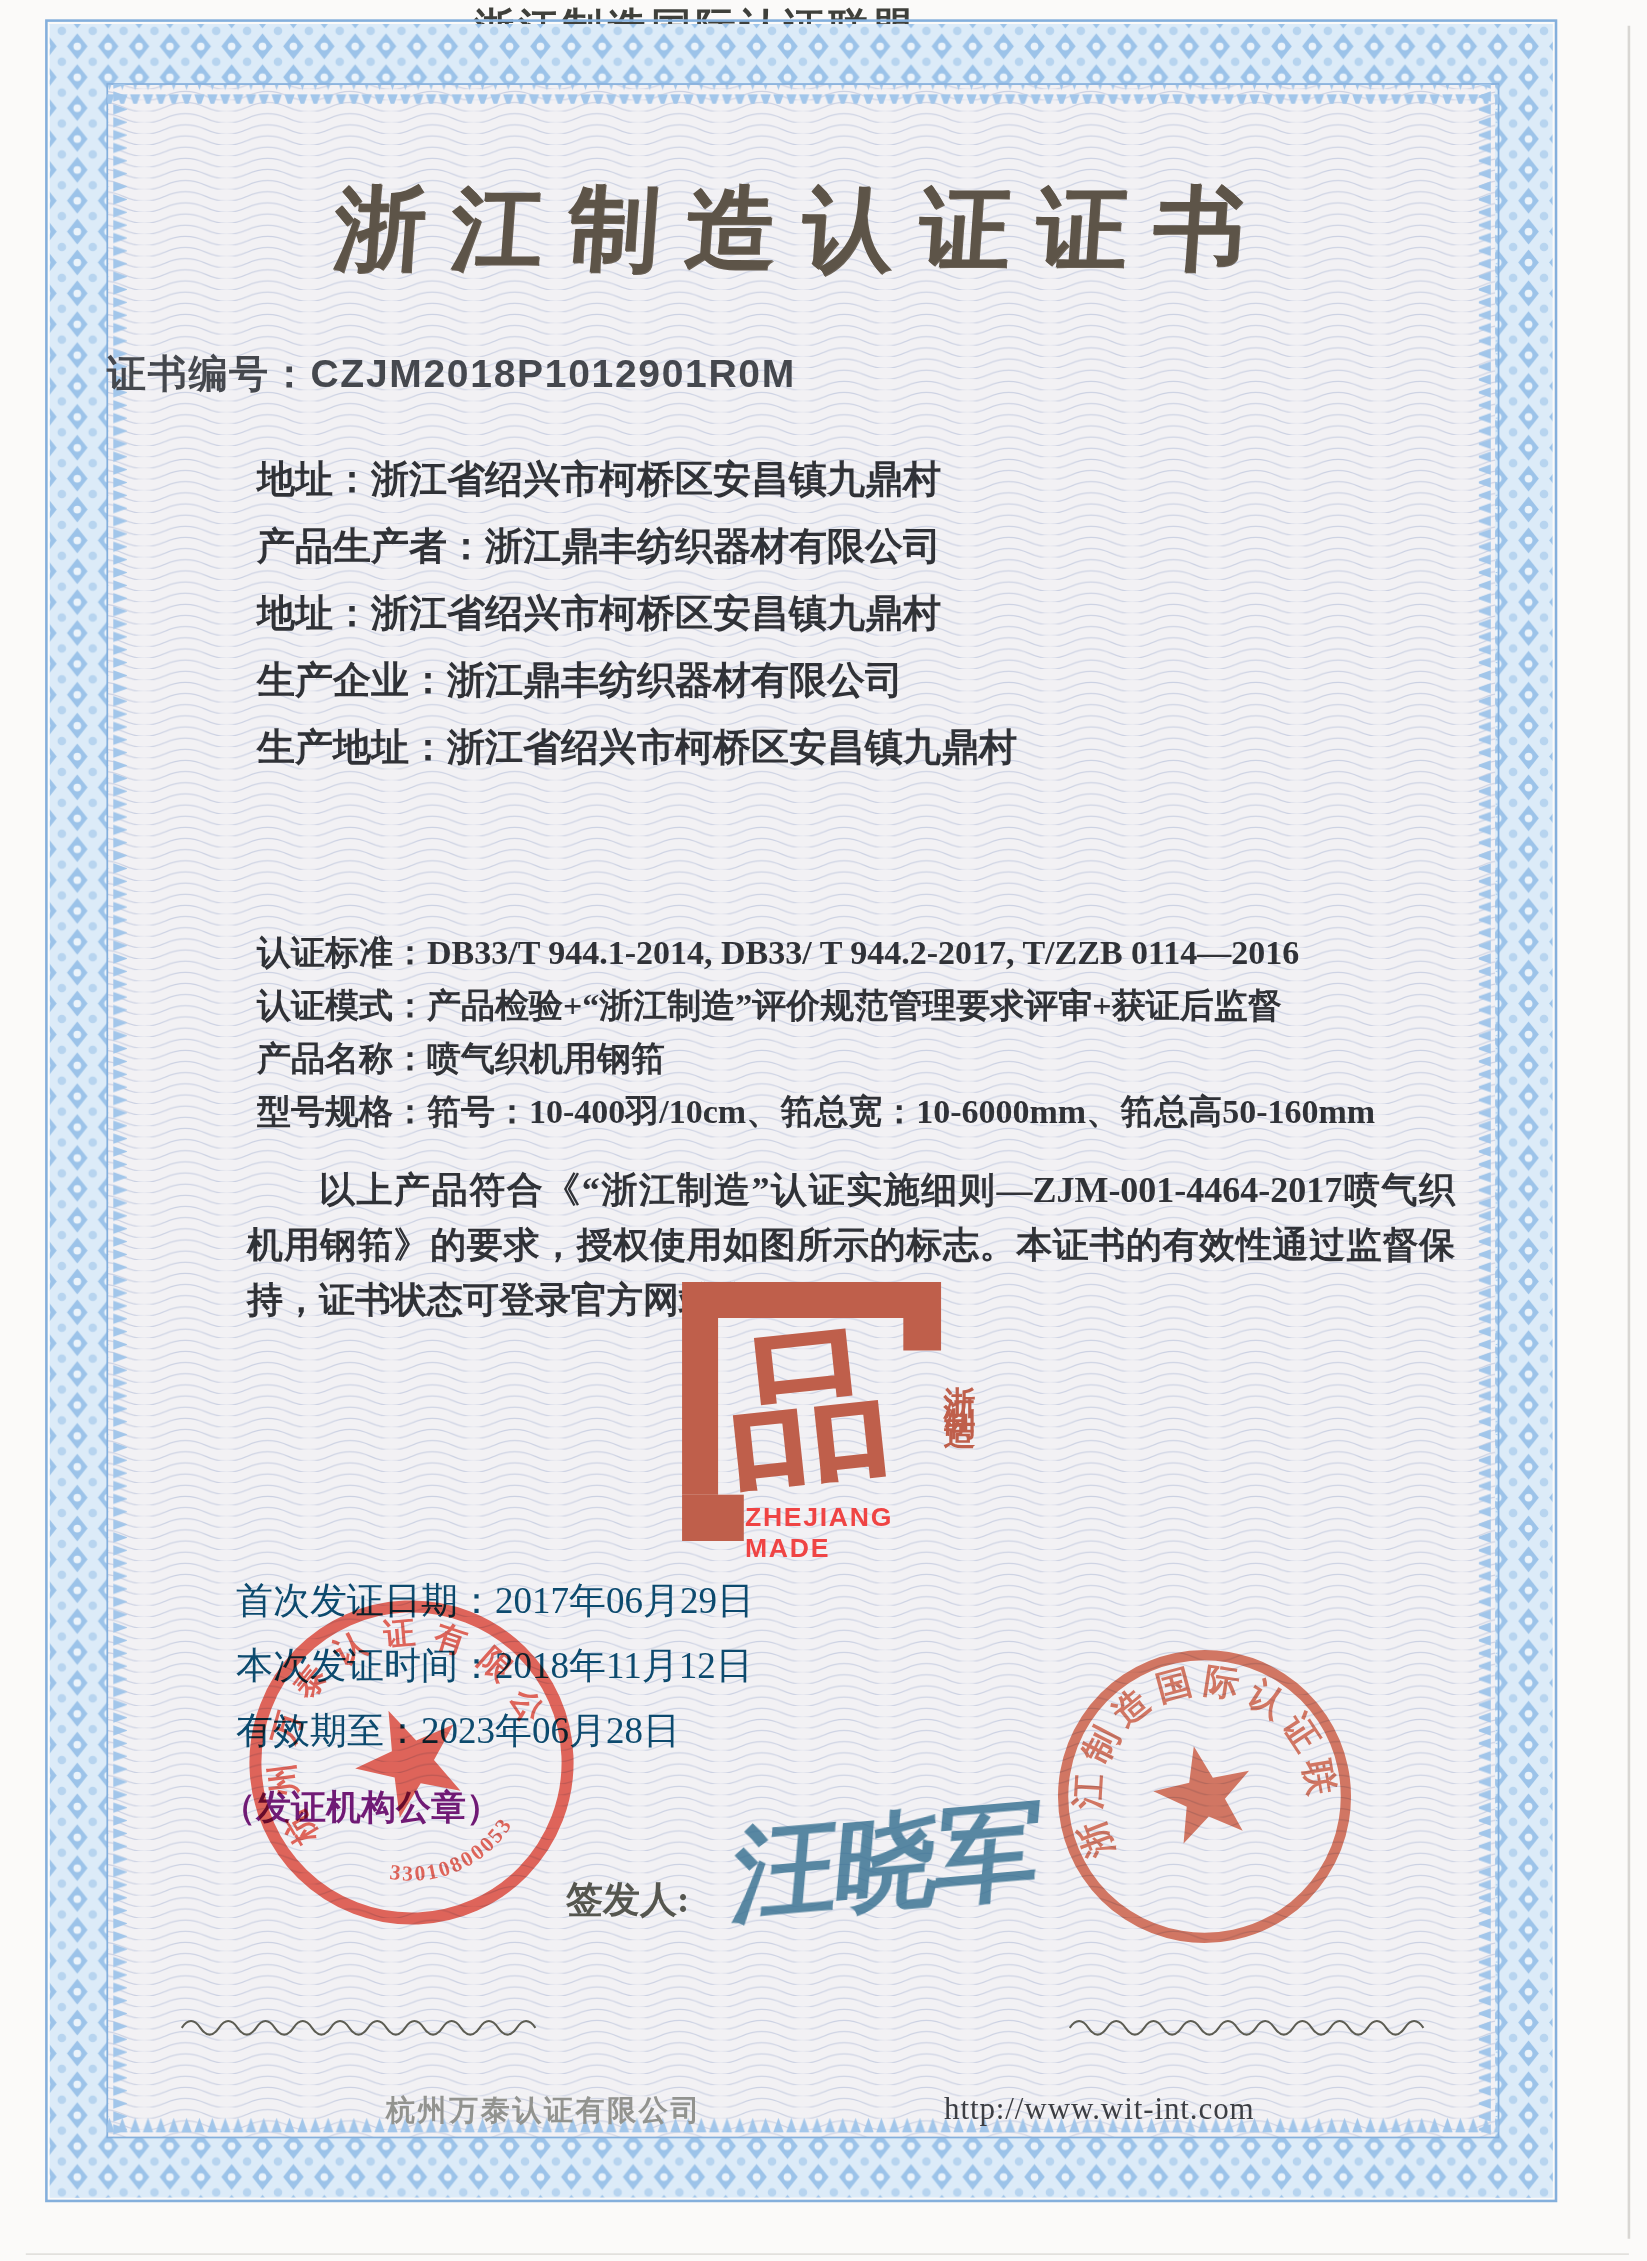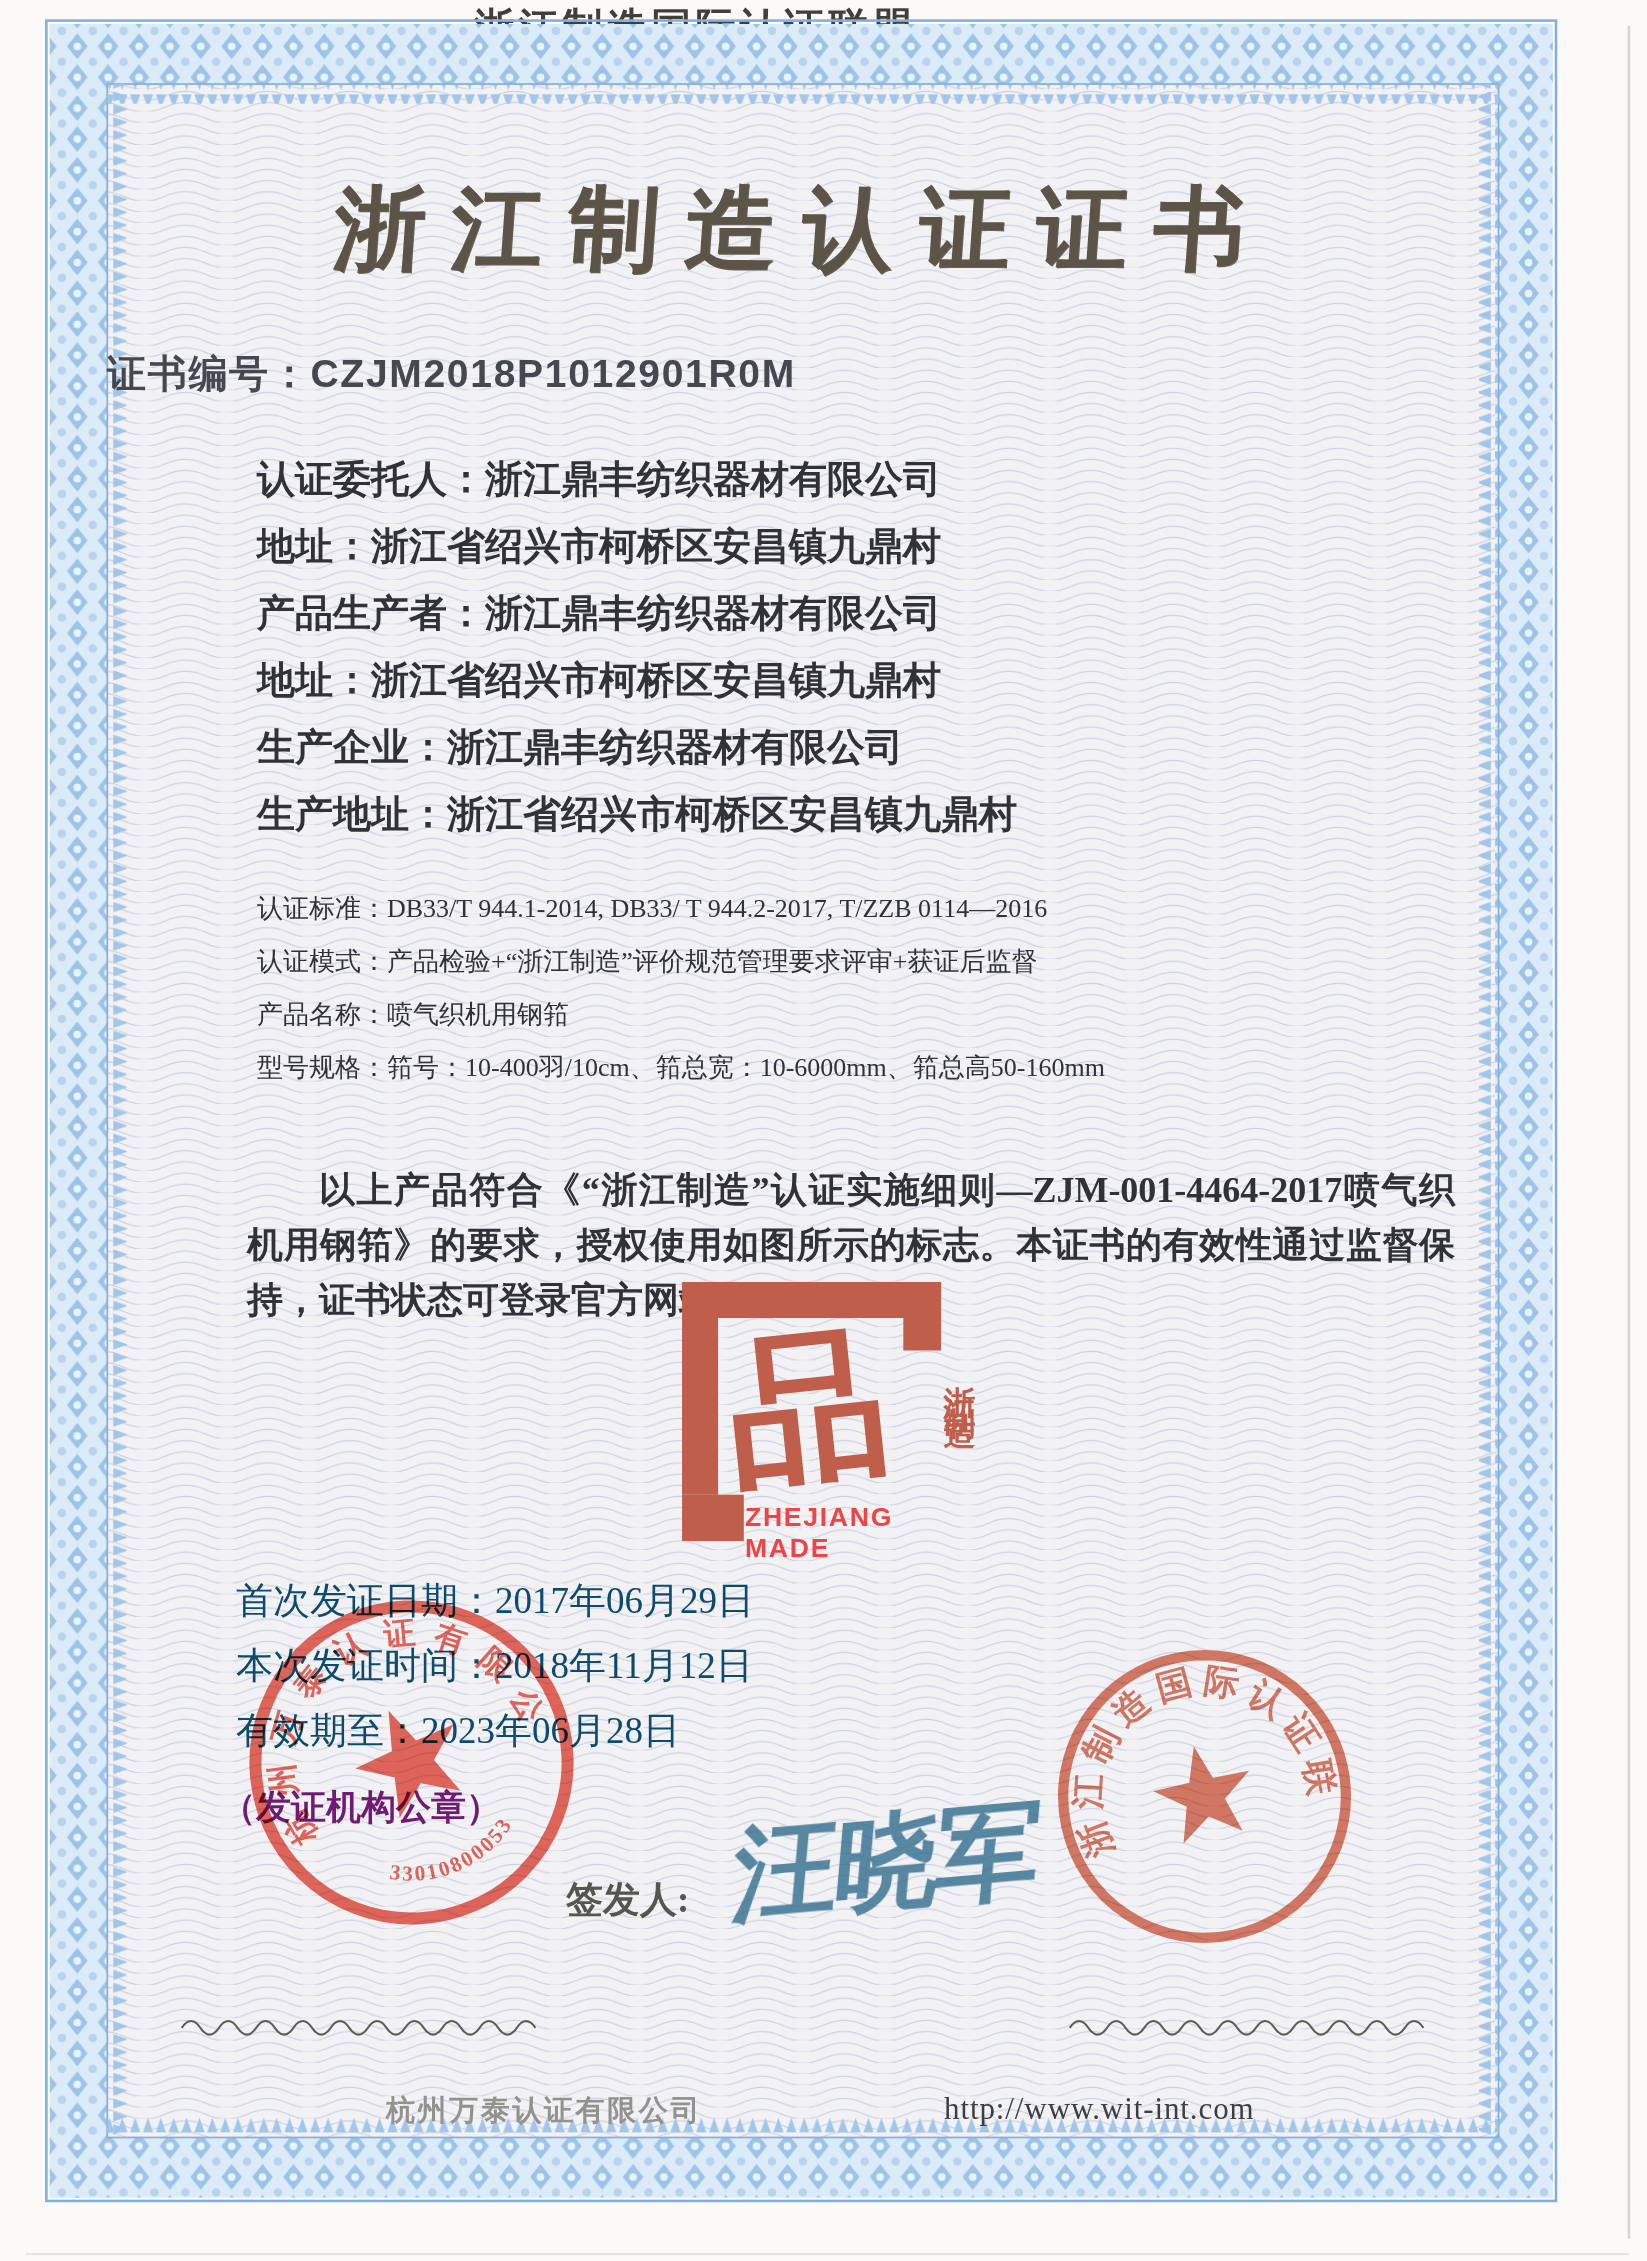--- a/index.html
+++ b/index.html
@@ -7,21 +7,21 @@
          font-family:"Liberation Serif",serif;color:#303237;}
   .deco{position:absolute;left:0;top:0;z-index:1;}
   .layer{position:absolute;z-index:3;}
   .title{left:107px;top:168px;width:1391px;text-align:center;
          font-size:91px;font-weight:bold;letter-spacing:26px;color:#5d5448;
          transform:skewX(-4deg);text-shadow:0.9px 0.9px 0 #6b6257;}
   .certno{left:107px;top:347px;width:1391px;
           font-family:"Liberation Sans",sans-serif;font-size:39px;font-weight:bold;
           color:#45484e;letter-spacing:1.7px;}
   .info{left:257px;top:446px;width:1218px;font-size:38px;font-weight:bold;line-height:67px;}
-  .spec{left:257px;top:882px;width:1227px;font-size:26px;font-weight:normal;line-height:53px;}
+  .spec{left:257px;top:926px;width:1227px;font-size:34px;font-weight:bold;line-height:53px;}
   .statement{left:247px;top:1163px;width:1208px;font-size:36px;line-height:55px;
              text-align:justify;text-indent:2em;font-weight:600;}
   .logo{left:682px;top:1282px;width:302px;height:259px;}
   .logo .frame{position:absolute;left:0;top:0;}
   .logo .mark{position:absolute;left:45px;top:19px;font-size:161px;font-weight:bold;
               color:#bf5f4b;transform:rotate(-6deg);}
   .logo .side{position:absolute;left:256px;top:79px;writing-mode:vertical-rl;
               font-size:32px;font-weight:bold;letter-spacing:10.3px;color:#bf5f4b;
               font-family:"Liberation Sans",sans-serif;}
   .logo .cap{position:absolute;left:63px;top:220px;font-size:26.6px;font-weight:bold;
@@ -89,21 +89,20 @@
 
     <line x1="1899" y1="30" x2="1899" y2="2610" stroke="#d8d6d3" stroke-width="3"></line>
     <line x1="30" y1="2628" x2="1899" y2="2628" stroke="#e2e0dd" stroke-width="2"></line>
   </svg>
 
   <div class="layer title">浙江制造认证证书</div>
 
   <div class="layer certno">证书编号：CZJM2018P1012901R0M</div>
 
   <div class="layer info">
-    <div>认证委托人：浙江鼎丰纺织器材有限公司</div>
     <div>地址：浙江省绍兴市柯桥区安昌镇九鼎村</div>
     <div>产品生产者：浙江鼎丰纺织器材有限公司</div>
     <div>地址：浙江省绍兴市柯桥区安昌镇九鼎村</div>
     <div>生产企业：浙江鼎丰纺织器材有限公司</div>
     <div>生产地址：浙江省绍兴市柯桥区安昌镇九鼎村</div>
   </div>
 
   <div class="layer spec">
     <div>认证标准：DB33/T 944.1-2014, DB33/ T 944.2-2017, T/ZZB 0114—2016</div>
     <div>认证模式：产品检验+“浙江制造”评价规范管理要求评审+获证后监督</div>

